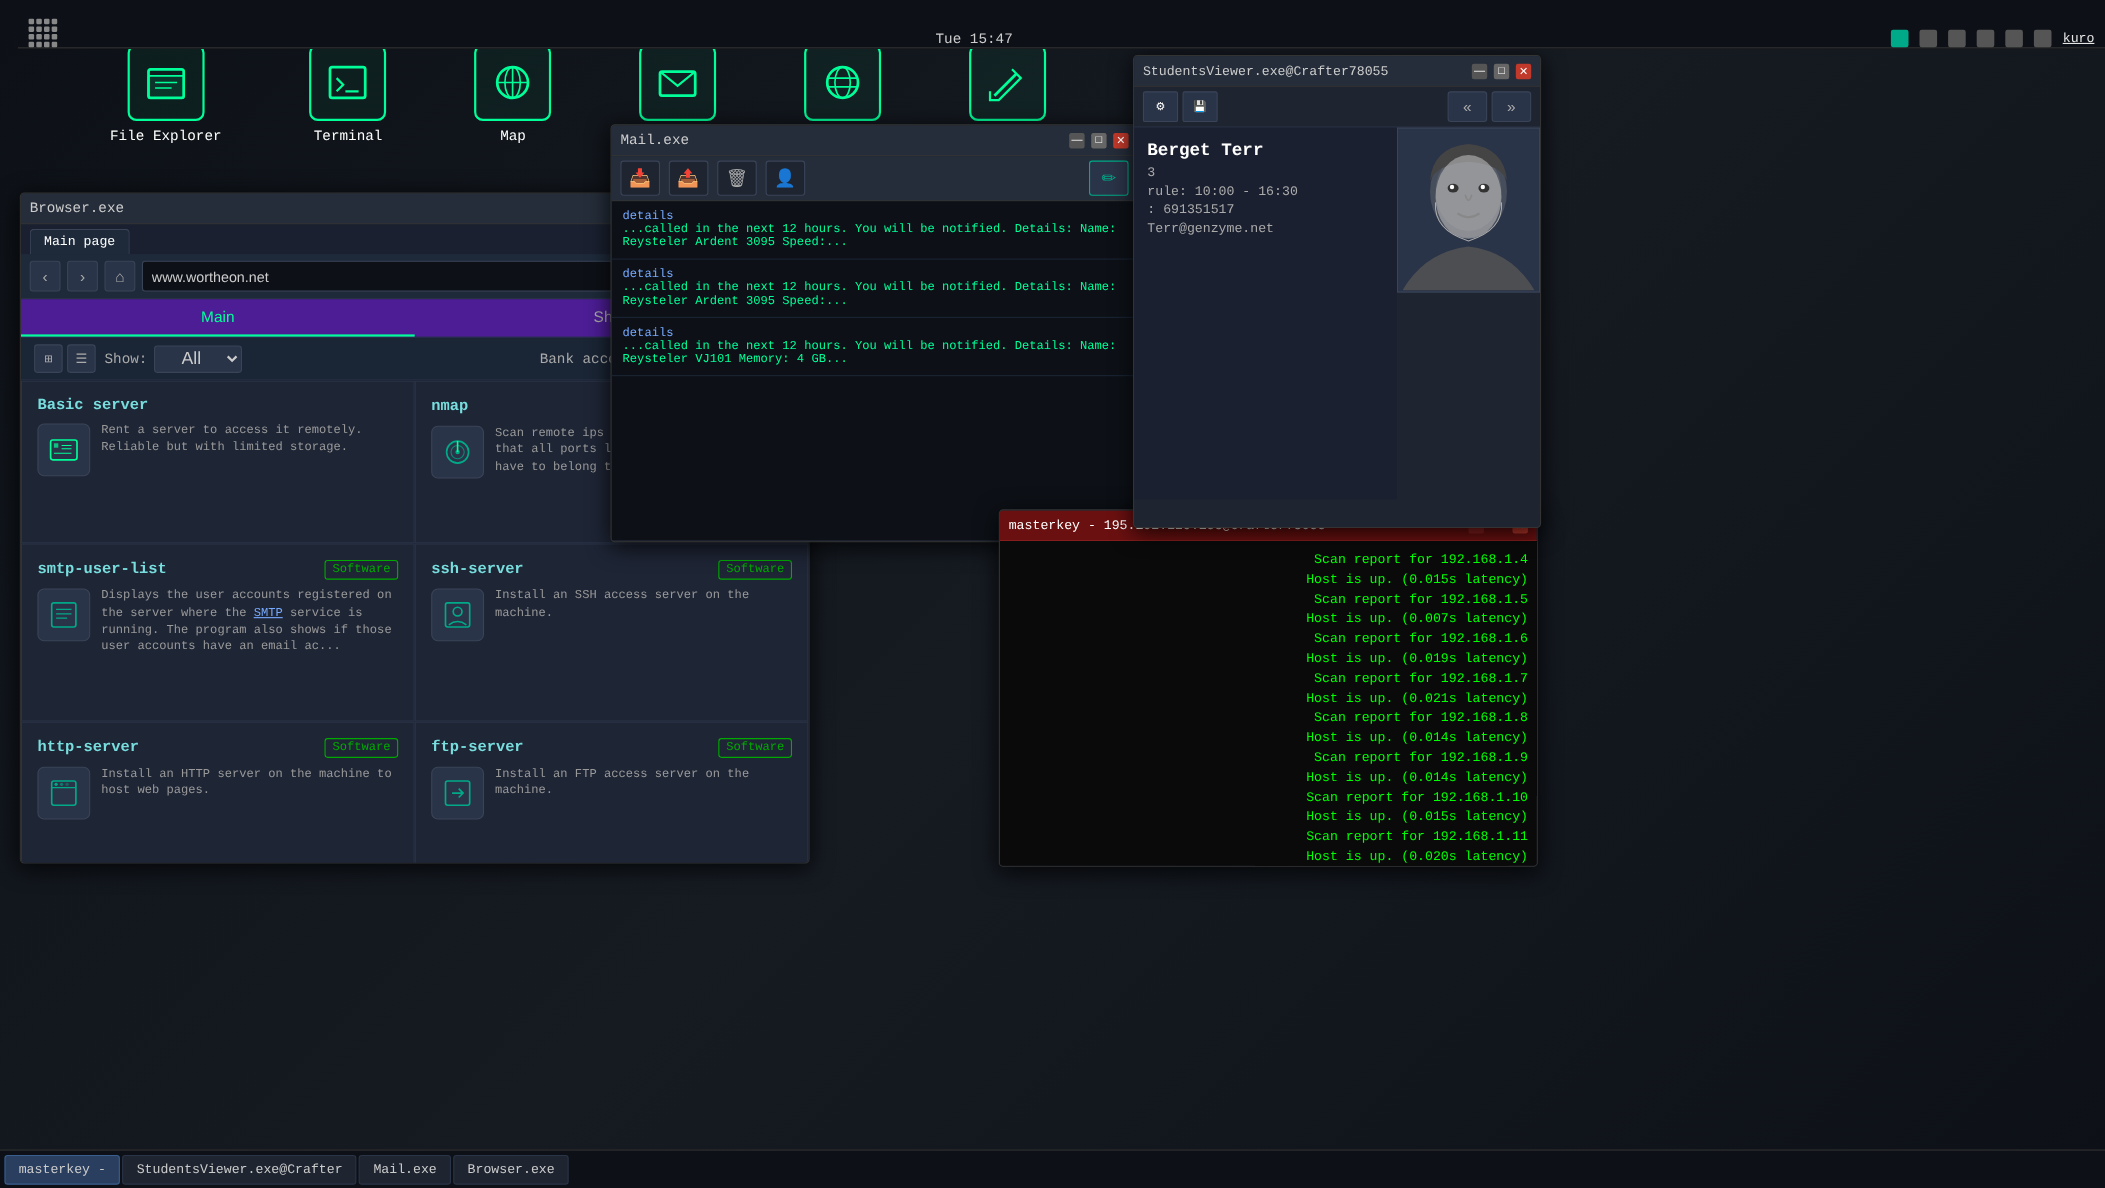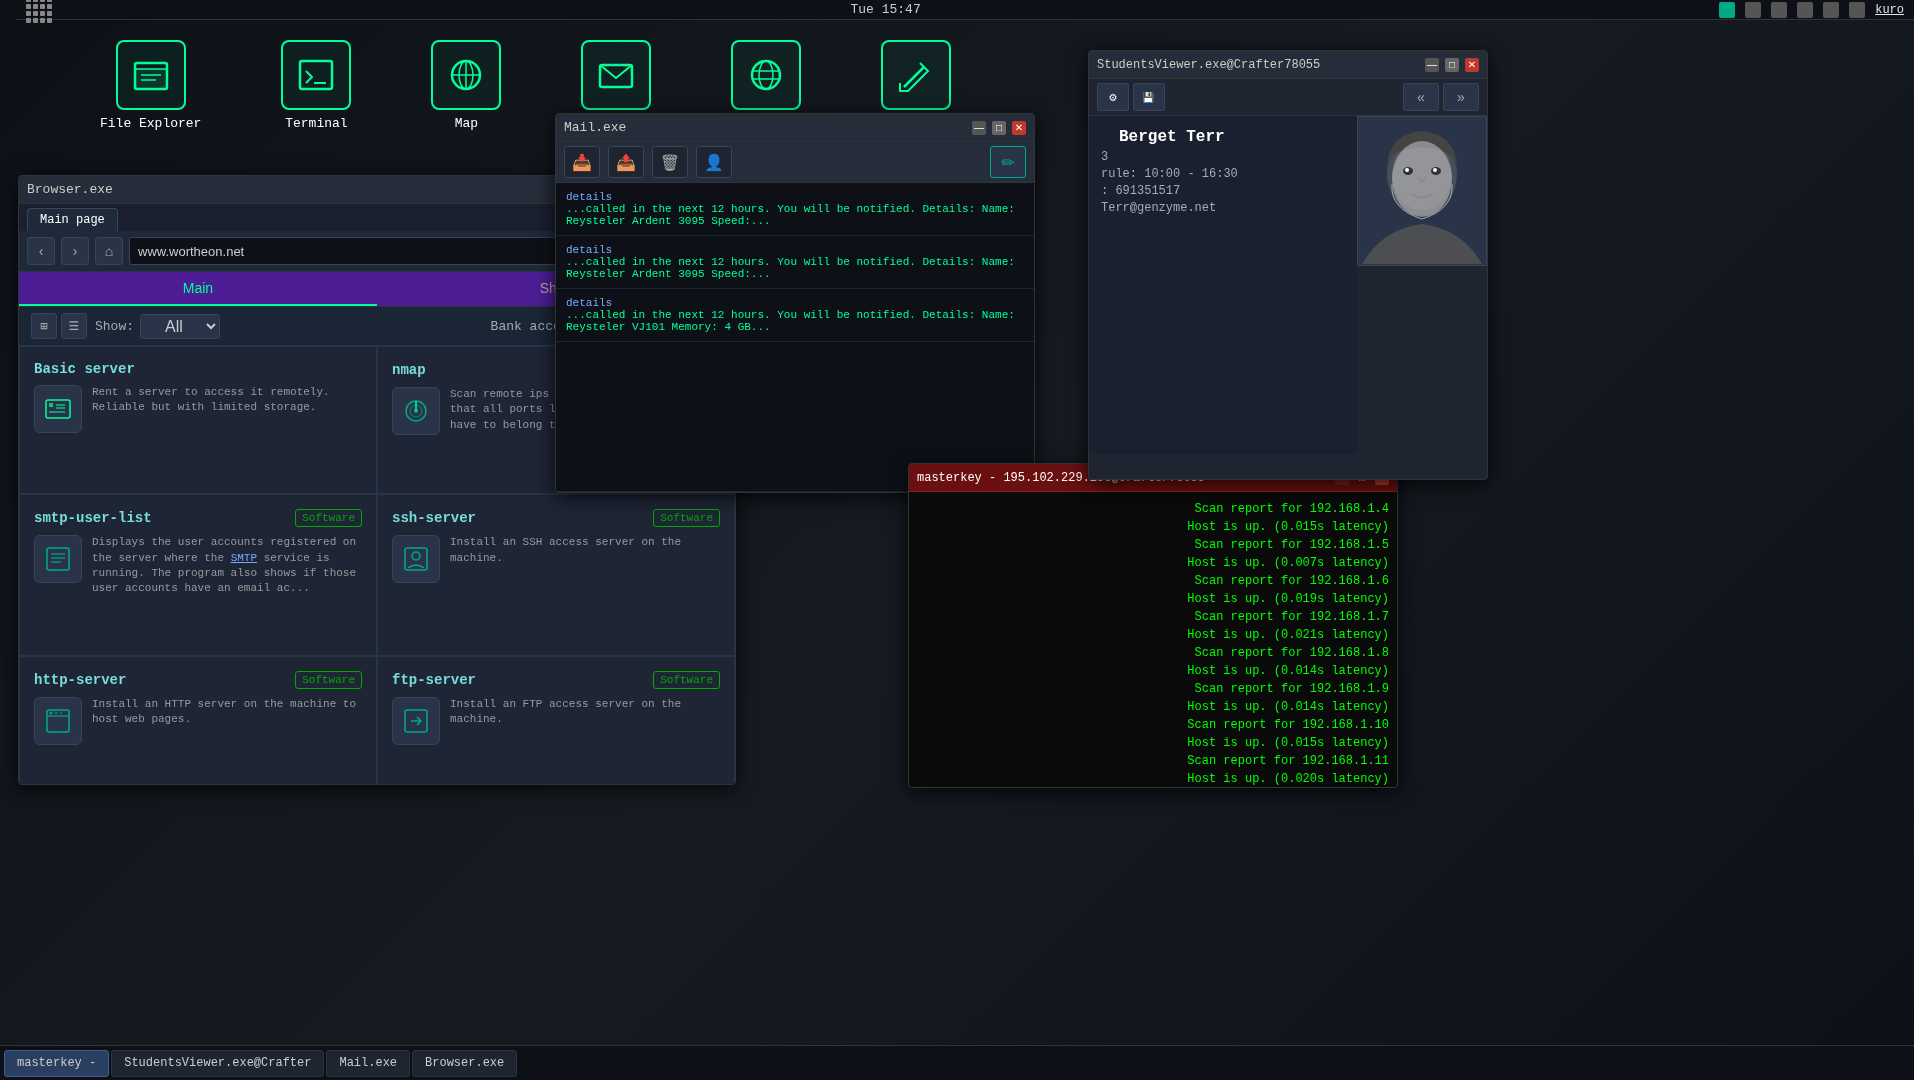--- a/index.html
+++ b/index.html
@@ -19,24 +19,24 @@
       background: linear-gradient(135deg, #0d1117 0%, #161b22 50%, #0d1117 100%);
       position: relative;
     }
 
     
     .topbar {
       position: absolute;
       top: 0;
       left: 16px;
       right: 0;
-      height: 20px;
+      height: 44px;
       background: #0d1117;
       display: flex;
-      align-items: center;
+      align-items: flex-end;
       justify-content: space-between;
       padding: 0 10px;
       z-index: 100;
       border-bottom: 1px solid #333;
     }
     .topbar-left {
       display: flex;
       align-items: center;
       gap: 6px;
     }
@@ -400,23 +400,23 @@
       color: #0f0;
       text-align: right;
     }
     @keyframes blink {
       0%, 50% { opacity: 1; }
       51%, 100% { opacity: 0; }
     }
 
     
     .students-window {
-      left: 1088px;
+      left: 1030px;
       top: 50px;
-      width: 400px;
+      width: 371px;
       height: 430px;
     }
     .students-titlebar {
       background: #252d3a;
       height: 28px;
       display: flex;
       align-items: center;
       padding: 0 8px;
       gap: 6px;
       border-bottom: 1px solid #333;
@@ -453,21 +453,20 @@
     .students-info {
       flex: 1;
       padding: 12px;
       background: #1a2030;
     }
     .student-name {
       color: #fff;
       font-size: 16px;
       font-weight: bold;
       margin-bottom: 4px;
-      margin-left: 18px;
     }
     .student-field {
       color: #aaa;
       font-size: 12px;
       margin-bottom: 3px;
     }
     .student-portrait {
       width: 130px;
       height: 150px;
       background: #2a3448;

